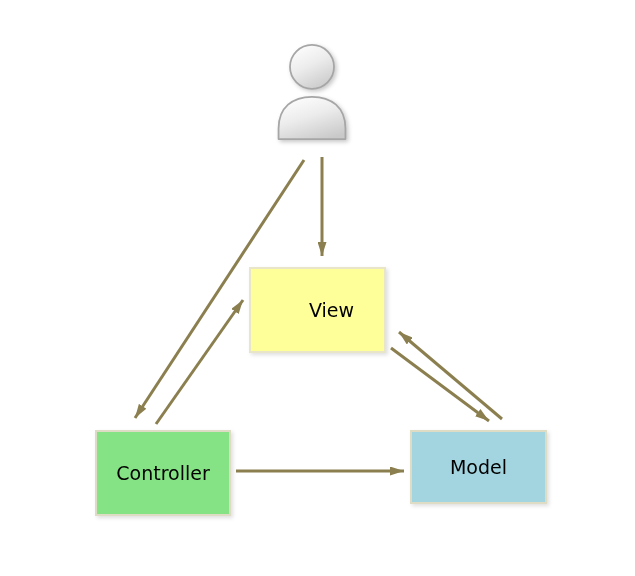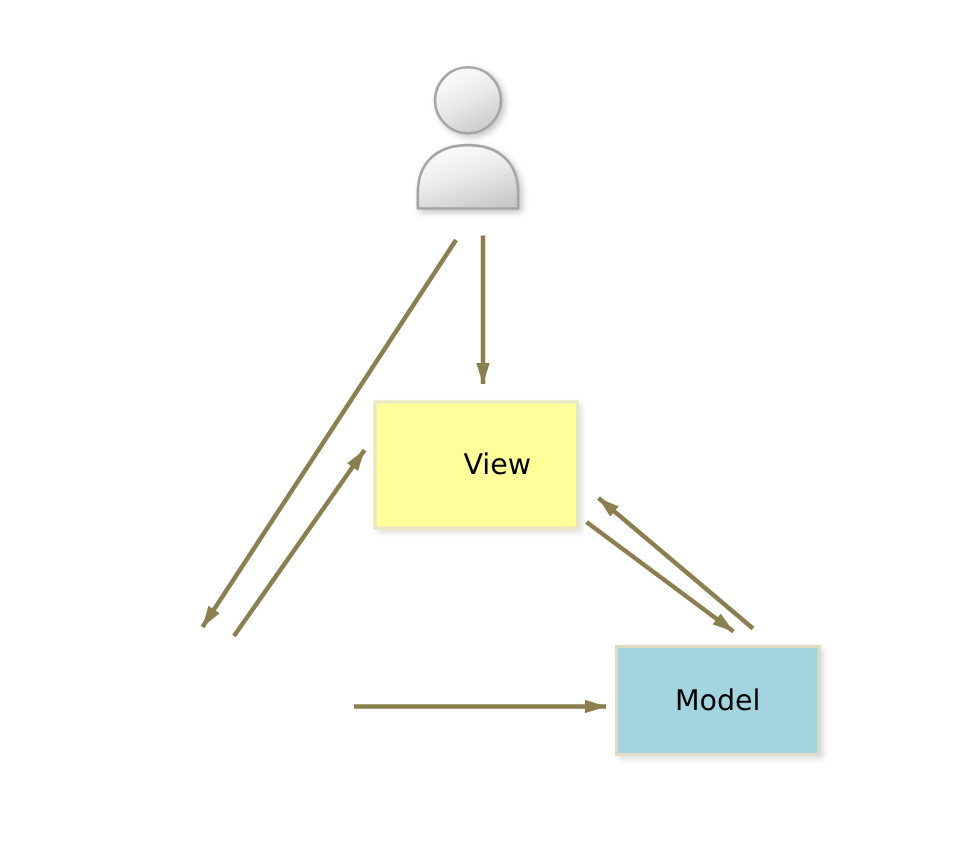--- a/index.html
+++ b/index.html
@@ -101,18 +101,21 @@
       </defs>
       <circle cx="50" cy="28" r="25" fill="url(#pg)" stroke="#a6a6a6" stroke-width="2"></circle>
       <path d="M12 110 L12 98 C12 74 28 62 50 62 C72 62 88 74 88 98 L88 110 Z" fill="url(#pg)" stroke="#a6a6a6" stroke-width="2" stroke-linejoin="round"></path>
     </svg>
   </div>
 
   <div class="node node-view">
     <span>View</span>
   </div>
 
+  <div class="node node-controller">
+    <span>Controller</span>
+  </div>
 
   <div class="node node-model">
     <span>Model</span>
   </div>
 
 </div>
 
 </body></html>

